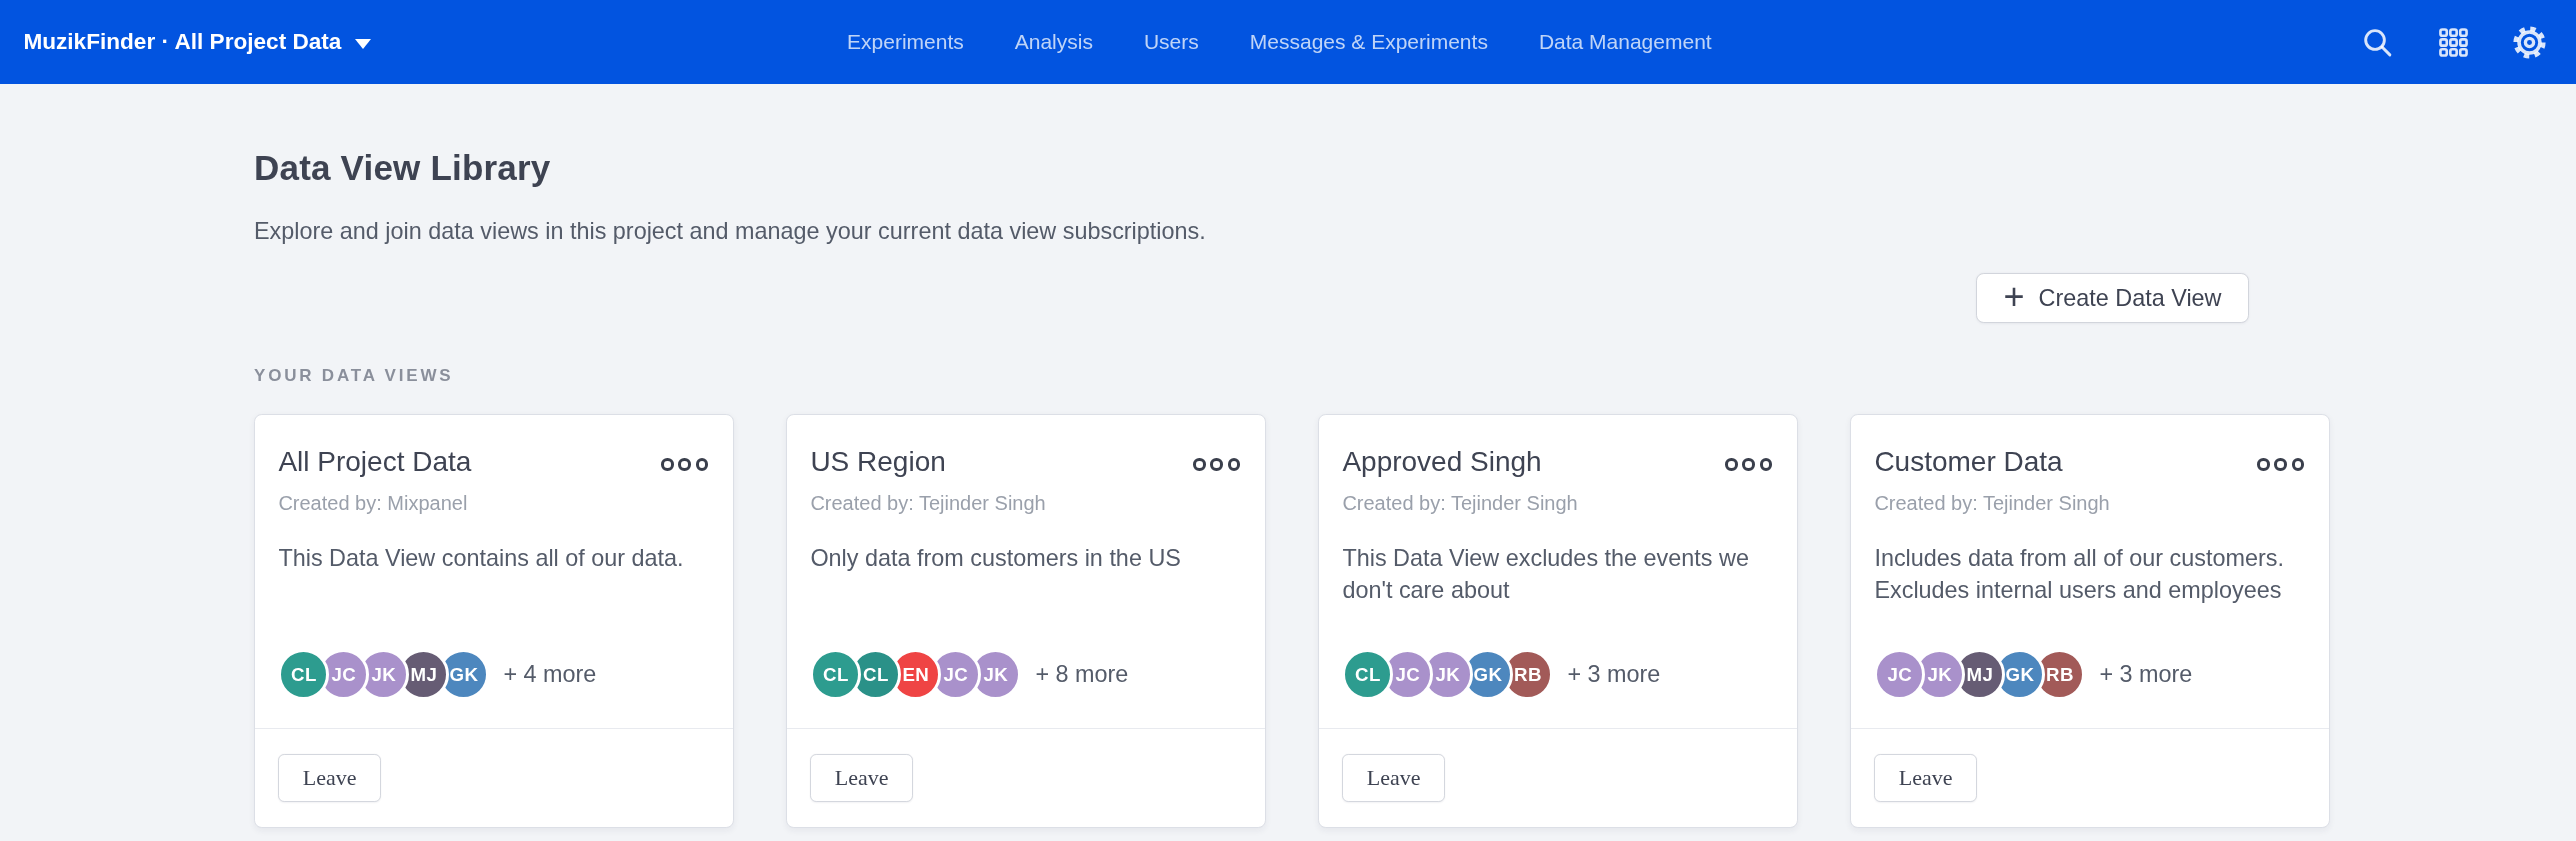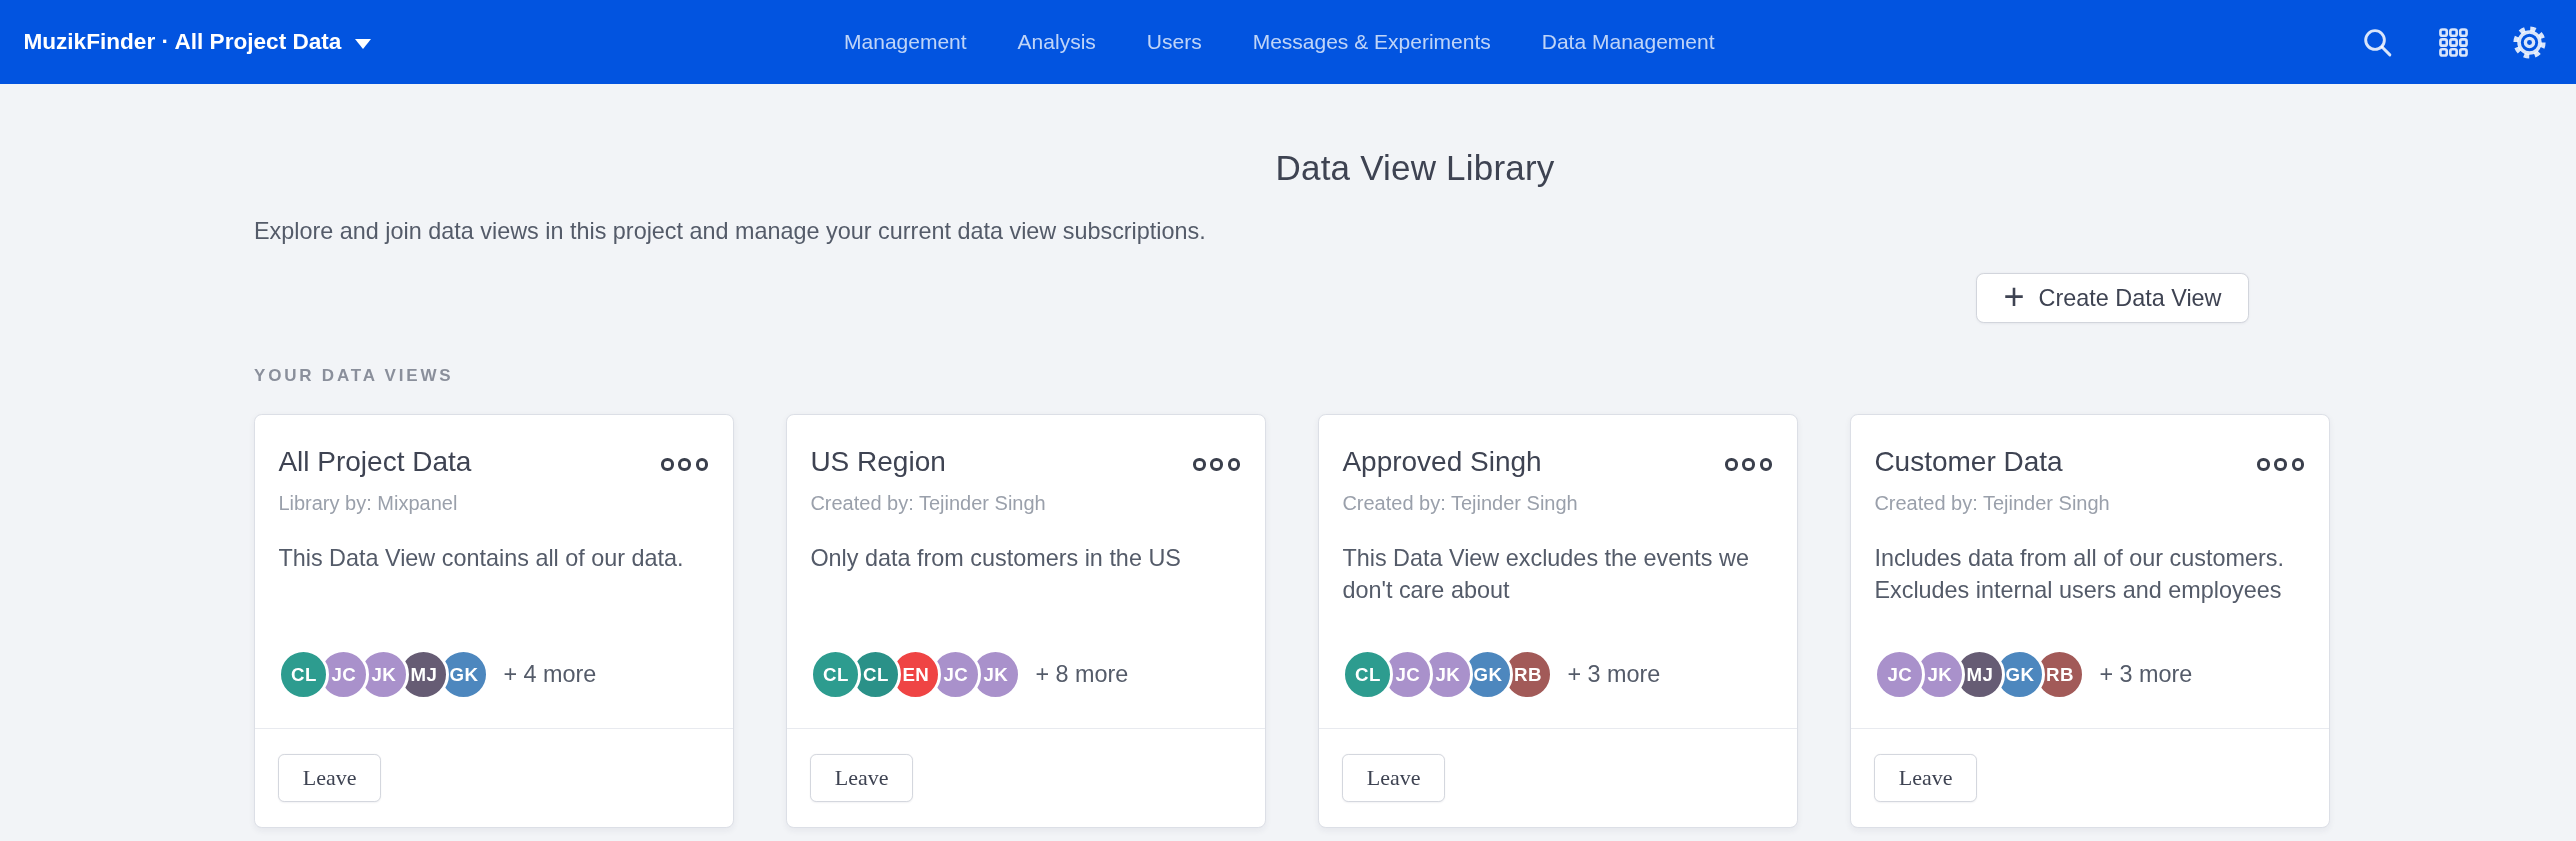--- a/index.html
+++ b/index.html
@@ -46,21 +46,21 @@
   .icon-btn {
     width:34px; height:34px; background:none; border:none;
     padding:0; cursor:pointer; display:flex; align-items:center; justify-content:center;
   }
   .icon-btn svg { width:33px; height:33px; }
 
   
   .main { position:relative; padding:0 0 0 254px; }
   .page-title {
     margin-top:64px;
-    font-size:35px; font-weight:400; color:#3e4352; letter-spacing:0.2px;text-align:center;
+    font-size:35px; font-weight:700; color:#3e4352; letter-spacing:0.2px;
   }
   .page-subtitle {
     margin-top:30px;
     font-size:23.4px; color:#545b69;
   }
   .create-btn {
     position:absolute; top:125px; right:327px;
     display:flex; align-items:center; gap:14px;
     height:50px; padding:0 26.5px;
     background:#ffffff;
@@ -133,21 +133,21 @@
 </head>
 <body>
 
 <header class="topbar">
   <div class="project-switcher">
     <span>MuzikFinder · All Project Data</span>
     <span class="caret-down"></span>
   </div>
 
   <nav class="primary-nav">
-    <a href="#">Management</a>
+    <a href="#">Experiments</a>
     <a href="#">Analysis</a>
     <a href="#">Users</a>
     <a href="#">Messages &amp; Experiments</a>
     <a href="#">Data Management</a>
   </nav>
 
   <div class="header-icons">
     <button class="icon-btn">
       <svg viewBox="0 0 24 24" fill="none" stroke="rgba(255,255,255,0.85)" stroke-width="2.1" stroke-linecap="round">
         <circle cx="10.2" cy="10.2" r="6.8"></circle>
@@ -193,21 +193,21 @@
     <article class="card">
       <div class="card-body">
         <div class="card-head">
           <h2 class="card-title">All Project Data</h2>
           <button class="more-menu">
             <span class="dot"></span>
               <span class="dot"></span>
               <span class="dot"></span>
           </button>
         </div>
-        <div class="created-by">Library by: Mixpanel</div>
+        <div class="created-by">Created by: Mixpanel</div>
         <p class="card-desc">This Data View contains all of our data.</p>
         <div class="avatar-row">
           <span class="avatar" style="background: rgb(45, 156, 143);">
               <i style="font-style: normal;">CL</i>
             </span>
           <span class="avatar" style="background: rgb(169, 145, 203);">
               <i style="font-style: normal;">JC</i>
             </span>
           <span class="avatar" style="background: rgb(169, 145, 203);">
               <i style="font-style: normal;">JK</i>

